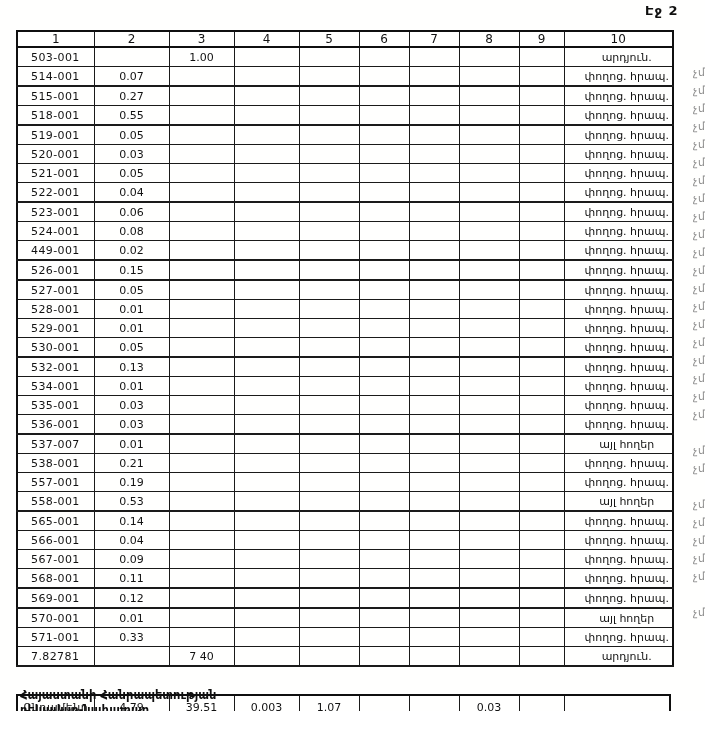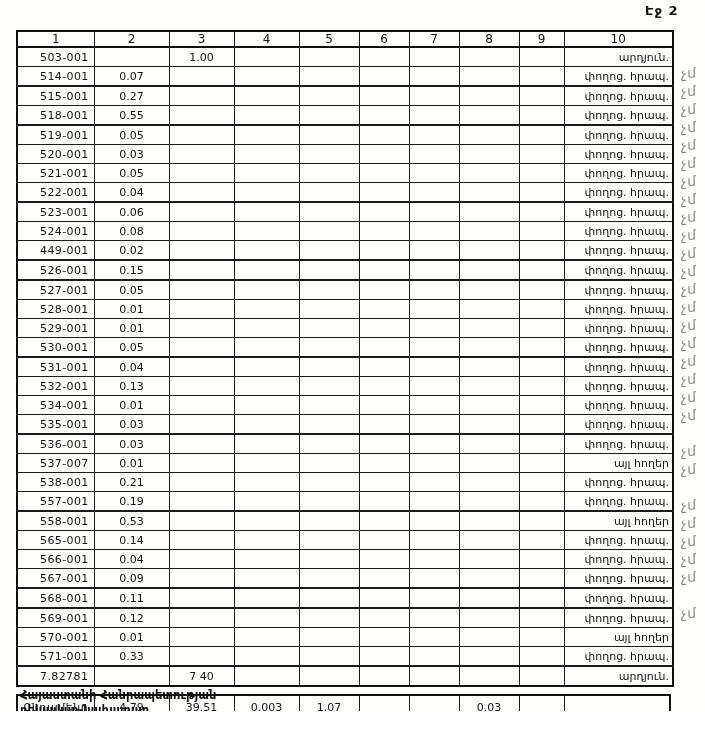--- a/index.html
+++ b/index.html
@@ -25,37 +25,38 @@
     overflow:hidden;white-space:nowrap;
     font-weight:normal;
     color:#141414;
   }
   thead th{
     height:14px;font-size:12px;text-align:center;
     border-bottom:2px solid #111;
     font-weight:normal;
   }
   table.main{border:2px solid #111;}
-  td.code{text-align:left;padding-left:22px;letter-spacing:0.4px;}
+  td.code{text-align:left;padding-left:13px;letter-spacing:0.4px;}
   td.num{text-align:center;}
-  td.cat{text-align:right;padding-left:20px;}
+  td.cat{text-align:center;padding-left:20px;}
   
   tbody tr:nth-child(4n) td{border-bottom-width:2px;}
   tbody tr:nth-child(9n+2) td{border-bottom-width:2px;}
   tbody tr:nth-child(7n+3) td{border-top-width:1px;}
   .total-wrap{position:absolute;left:16px;}
   table.total{border:2px solid #111;}
   table.total td{height:22px;border-top:2px solid #111;border-bottom:2px solid #111;font-size:11px;}
   td.total-label{text-align:center;letter-spacing:0.5px;}
   .marks{position:absolute;left:681px;top:46px;width:22px;}
   .mark{
     height:18px;line-height:18px;
-    font-size:14px;color:#8f8f8f;
+    font-size:11px;color:#8f8f8f;
     transform:rotate(-1deg);
     letter-spacing:0.5px;
+    margin-left:12px;
   }
   .footer-left{
     position:absolute;left:20px;top:688px;
     font-size:11.5px;font-weight:bold;line-height:14.5px;color:#111;
   }
   .footer-sign{
     position:absolute;right:20px;top:714px;
     font-size:12.5px;font-weight:bold;color:#111;letter-spacing:0.5px;
   }
   
@@ -283,32 +284,20 @@
             <td class="num"></td>
             <td class="num"></td>
             <td class="num"></td>
             <td class="num"></td>
             <td class="num"></td>
             <td class="num"></td>
             <td class="num"></td>
             <td class="cat">փողոց. հրապ.</td>
           </tr>
           <tr>
-            <td class="code">531-001</td>
-            <td class="num">0.04</td>
-            <td class="num"></td>
-            <td class="num"></td>
-            <td class="num"></td>
-            <td class="num"></td>
-            <td class="num"></td>
-            <td class="num"></td>
-            <td class="num"></td>
-            <td class="cat">փողոց. հրապ.</td>
-          </tr>
-          <tr>
             <td class="code">532-001</td>
             <td class="num">0.13</td>
             <td class="num"></td>
             <td class="num"></td>
             <td class="num"></td>
             <td class="num"></td>
             <td class="num"></td>
             <td class="num"></td>
             <td class="num"></td>
             <td class="cat">փողոց. հրապ.</td>

